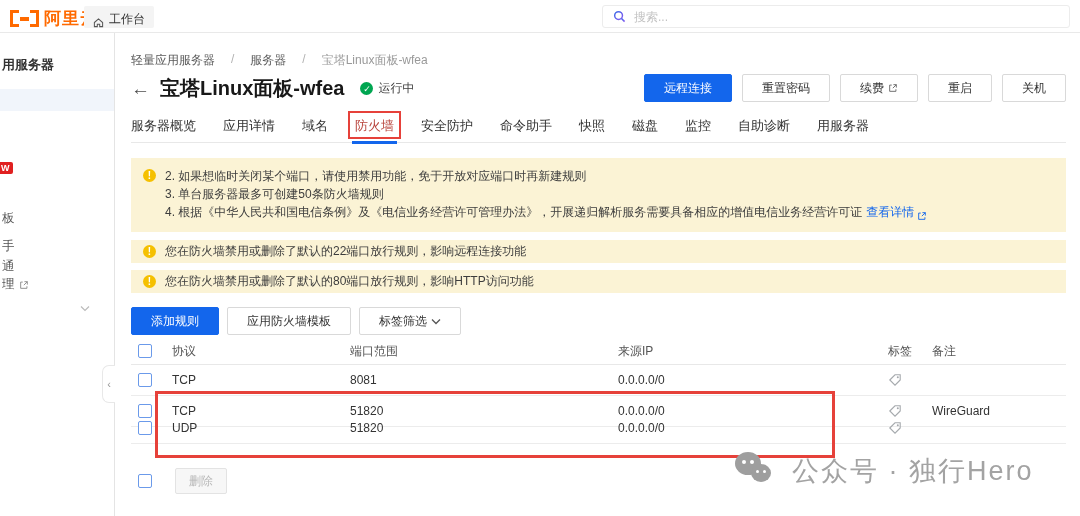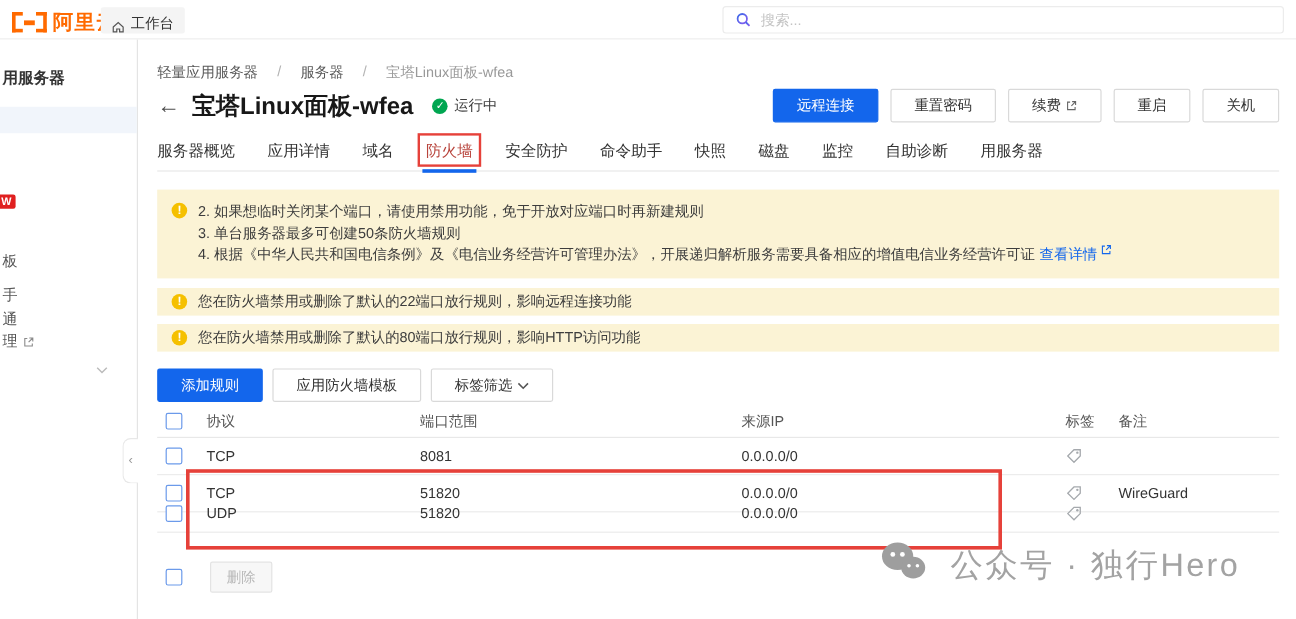--- a/index.html
+++ b/index.html
@@ -67,21 +67,21 @@
   .tab.active .underline { position:absolute; left:-3px; right:-3px; bottom:-2px; height:3px; background:#1366ec; }
   .tab-anno { position:absolute; left:-7px; right:-7px; top:-6px; bottom:3px;
     border:2px solid #e6413a; pointer-events:none; }
   
   .notice { position:absolute; left:16px; right:14px; background:#fbf3d5; }
   .notice-icon { position:absolute; left:12px; width:13px; height:13px; border-radius:50%;
     background:#f5c000; color:#fff; font-size:10px; font-weight:700; text-align:center; line-height:13px; }
   .notice-1 { top:125px; height:74px; padding:9px 12px 9px 34px; }
   .notice-1 .notice-icon { top:11px; }
   .notice-line { font-size:12px; color:#3d3d3d; line-height:18px; white-space:nowrap; }
-  .notice-link { color:#1366ec; text-decoration:none; display:inline-flex; align-items:flex-start; gap:3px; margin-left:4px; cursor:pointer; }
+  .notice-link { color:#1366ec; text-decoration:none; display:inline-flex; align-items:flex-end; gap:3px; margin-left:4px; cursor:pointer; }
   .notice-single { height:23px; display:flex; align-items:center; padding-left:34px; font-size:12px; color:#3d3d3d; }
   .notice-2 { top:207px; }
   .notice-3 { top:237px; }
   .notice-single .notice-icon { top:5px; }
   
   .toolbar { position:absolute; left:16px; top:274px; display:flex; gap:8px; }
   
   .t-header { position:absolute; left:16px; right:14px; top:310px; height:22px;
     border-bottom:1px solid #e8e8e8; font-size:12px; color:#555; }
   .t-row { position:absolute; left:16px; right:14px; border-bottom:1px solid #ececec; font-size:12px; color:#333; }

